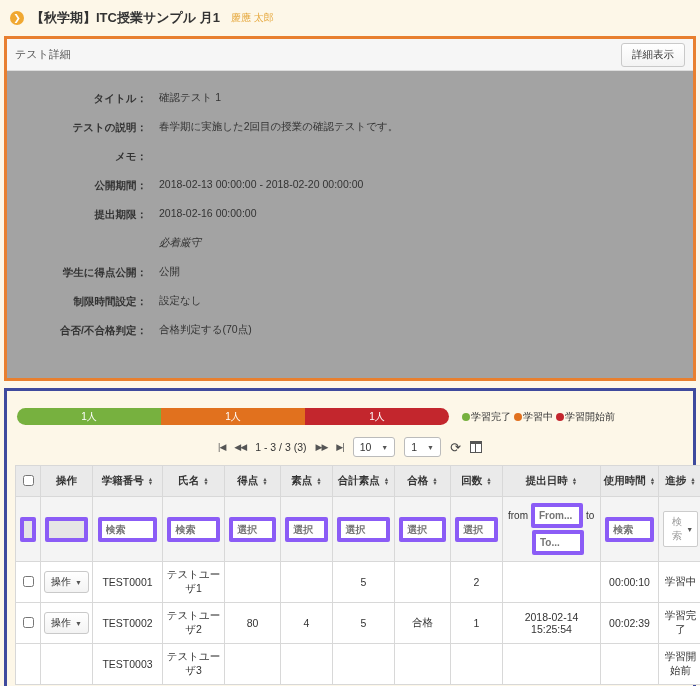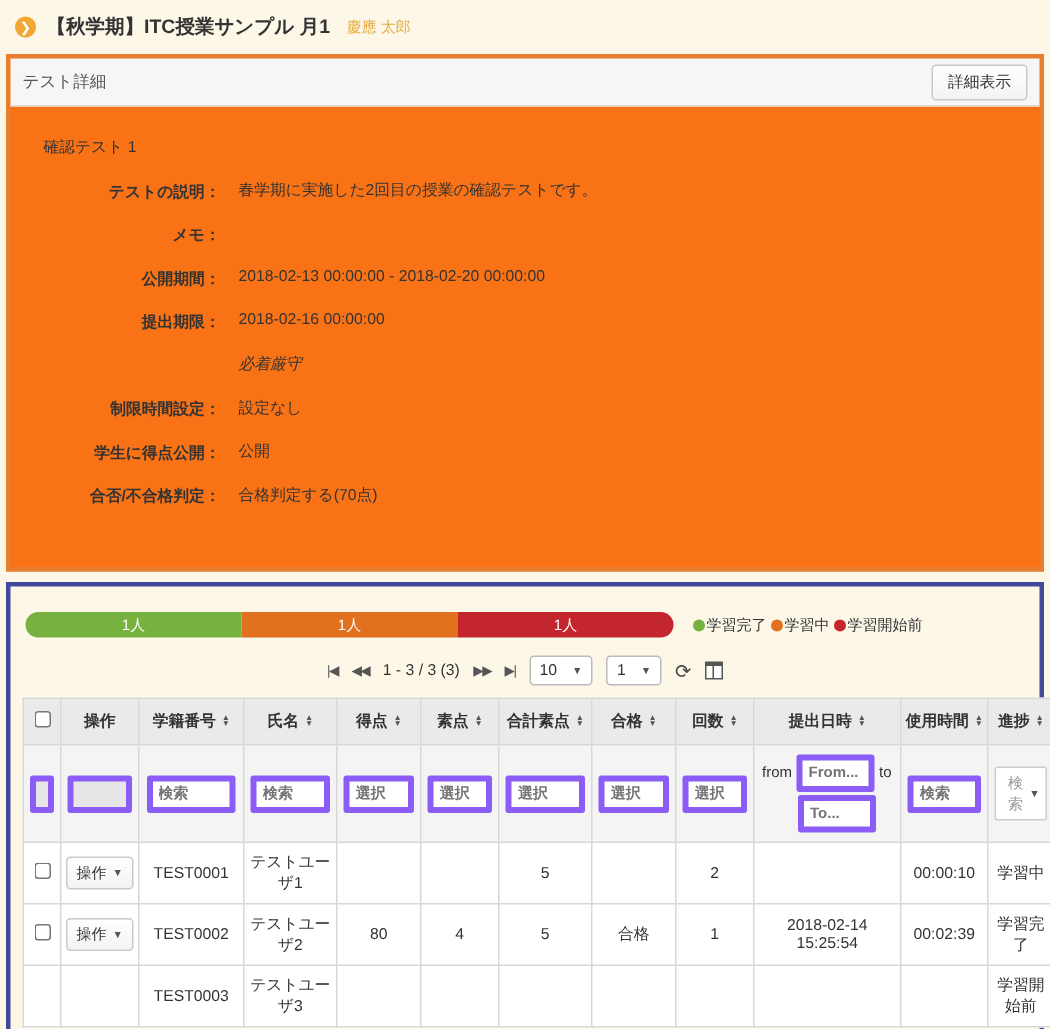--- a/index.html
+++ b/index.html
@@ -14,21 +14,21 @@
   .breadcrumb { display:flex; align-items:center; padding:9px 10px 7px; gap:7px; }
   .bc-icon {
     width:14px; height:14px; border-radius:50%;
     background:#f0a832; color:#fff; font-size:9px; font-weight:bold;
     display:flex; align-items:center; justify-content:center; flex:0 0 14px;
   }
   .bc-title { font-size:13px; font-weight:bold; color:#333; }
   .bc-user { font-size:10px; color:#e6a93f; margin-left:4px; }
   
   .panel1 {
-    margin:2px 4px 0; border:3px solid #e87f2f; background:#f97316;
+    margin:2px 4px 0; border:3px solid #e87f2f; background:#a3a3a3;
   }
   .panel1-header {
     background:#f6f6f6; border-bottom:1px solid #ddd;
     padding:6px 8px; display:flex; justify-content:space-between; align-items:center;
     height:32px;
   }
   .panel1-header .ph-title { color:#555; font-size:11px; }
   .btn {
     display:inline-block; background:linear-gradient(#fff,#f3f3f3);
     border:1px solid #c9c9c9; border-radius:3px; color:#333;
@@ -106,46 +106,47 @@
   <span class="bc-user">慶應 太郎</span>
 </div>
 
 <div class="panel1">
   <div class="panel1-header">
     <span class="ph-title">テスト詳細</span>
     <span class="btn">詳細表示</span>
   </div>
   <div class="panel1-body">
     <div class="field-row">
+      <span class="field-label">タイトル：</span>
       <span class="field-value">確認テスト 1</span>
     </div>
     <div class="field-row">
       <span class="field-label">テストの説明：</span>
       <span class="field-value">春学期に実施した2回目の授業の確認テストです。</span>
     </div>
     <div class="field-row">
       <span class="field-label">メモ：</span>
       <span class="field-value"></span>
     </div>
     <div class="field-row">
       <span class="field-label">公開期間：</span>
       <span class="field-value">2018-02-13 00:00:00 - 2018-02-20 00:00:00</span>
     </div>
     <div class="field-row">
       <span class="field-label">提出期限：</span>
       <span class="field-value">2018-02-16 00:00:00</span>
     </div>
     <div class="field-note">必着厳守</div>
     <div class="field-row">
+      <span class="field-label">学生に得点公開：</span>
+      <span class="field-value">公開</span>
+    </div>
+    <div class="field-row">
       <span class="field-label">制限時間設定：</span>
       <span class="field-value">設定なし</span>
-    </div>
-    <div class="field-row">
-      <span class="field-label">学生に得点公開：</span>
-      <span class="field-value">公開</span>
     </div>
     <div class="field-row">
       <span class="field-label">合否/不合格判定：</span>
       <span class="field-value">合格判定する(70点)</span>
     </div>
   </div>
 </div>
 
 <div class="panel2">
 

